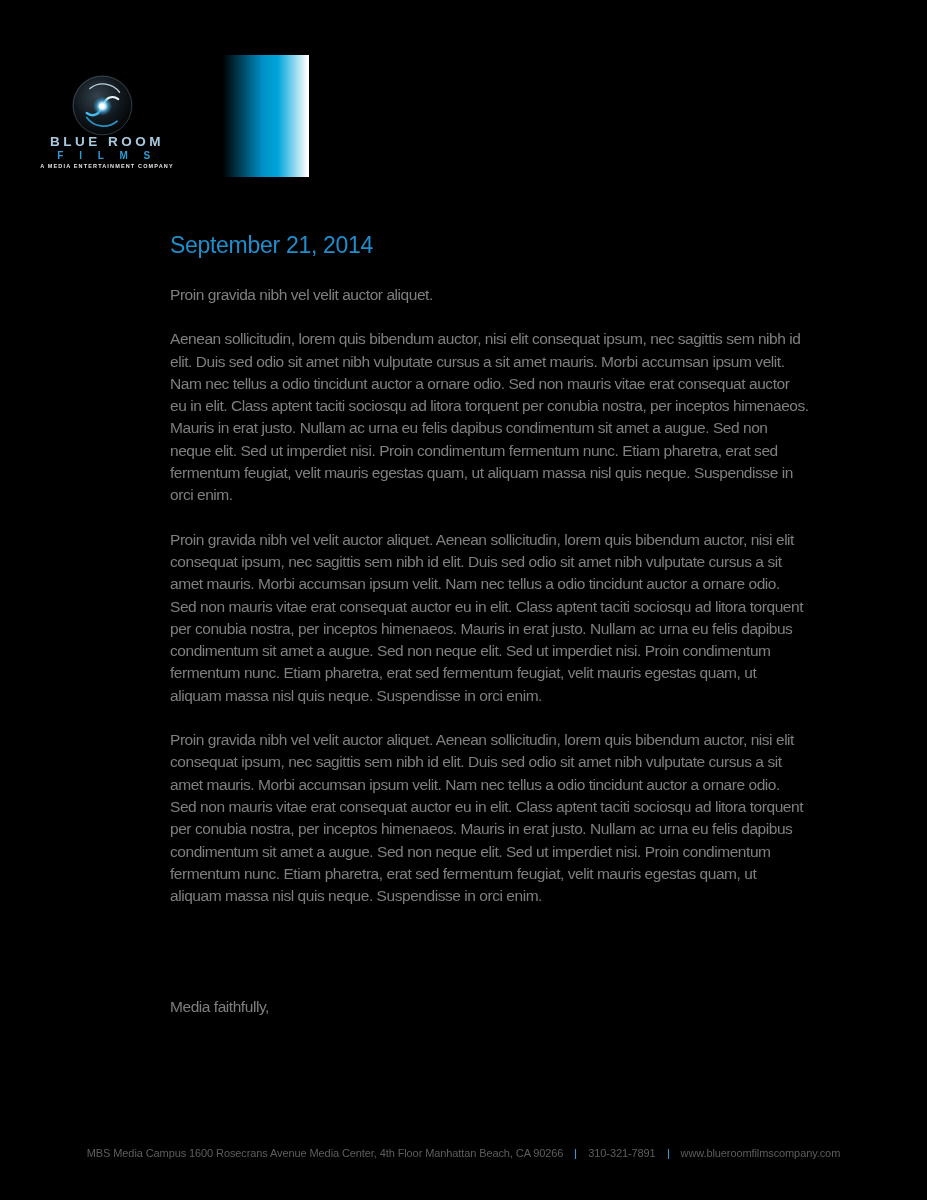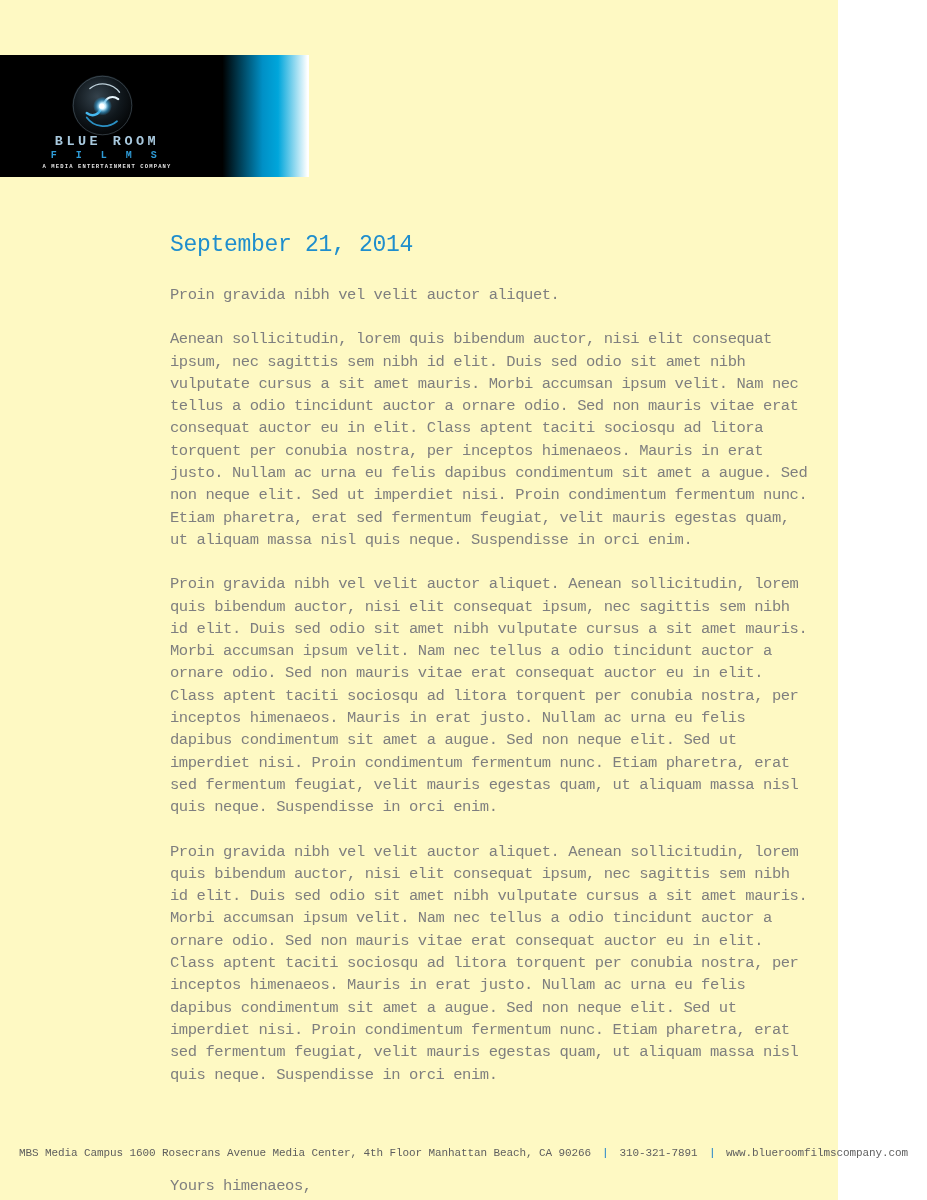--- a/index.html
+++ b/index.html
@@ -2,21 +2,21 @@
 <html><head>
 <meta charset="utf-8">
 <style>
   html, body { margin: 0; padding: 0; }
   body {
     width: 927px; height: 1200px;
     background: #ffffff;
     font-family: "Liberation Sans", sans-serif;
     overflow: hidden;
   }
-  .page { position: relative; width: 838px; height: 1200px; background: #fef9c3; font-family: Liberation Mono, monospace; }
+  .page { position: relative; width: 927px; height: 1200px; background: #000000; }
 
   
   .banner {
     position: absolute; left: 0; top: 55px;
     width: 309px; height: 122px;
     background: linear-gradient(90deg,
       #000000 0%, #000000 72%,
       #0090c6 85%, #00a6db 90%,
       #ffffff 99.5%);
   }
@@ -104,20 +104,20 @@
       <div class="tagline">A MEDIA ENTERTAINMENT COMPANY</div>
     </div>
   </div>
 
   <div class="letter">
     <p class="date">September 21, 2014</p>
     <p>Proin gravida nibh vel velit auctor aliquet.</p>
     <p>Aenean sollicitudin, lorem quis bibendum auctor, nisi elit consequat ipsum, nec sagittis sem nibh id elit. Duis sed odio sit amet nibh vulputate cursus a sit amet mauris. Morbi accumsan ipsum velit. Nam nec tellus a odio tincidunt auctor a ornare odio. Sed non  mauris vitae erat consequat auctor eu in elit. Class aptent taciti sociosqu ad litora torquent per conubia nostra, per inceptos himenaeos. Mauris in erat justo. Nullam ac urna eu felis dapibus condimentum sit amet a augue. Sed non neque elit. Sed ut imperdiet nisi. Proin condimentum fermentum nunc. Etiam pharetra, erat sed fermentum feugiat, velit mauris egestas quam, ut aliquam massa nisl quis neque. Suspendisse in orci enim.</p>
     <p>Proin gravida nibh vel velit auctor aliquet. Aenean sollicitudin, lorem quis bibendum auctor, nisi elit consequat ipsum, nec sagittis sem nibh id elit. Duis sed odio sit amet nibh vulputate cursus a sit amet mauris. Morbi accumsan ipsum velit. Nam nec tellus a odio tincidunt auctor a ornare odio. Sed non mauris vitae erat consequat auctor eu in elit. Class aptent taciti sociosqu ad litora torquent per conubia nostra, per inceptos himenaeos. Mauris in erat justo. Nullam ac urna eu felis dapibus condimentum sit amet a augue. Sed non neque elit. Sed ut imperdiet nisi. Proin condimentum fermentum nunc. Etiam pharetra, erat sed fermentum feugiat, velit mauris egestas quam, ut aliquam massa nisl quis neque. Suspendisse in orci enim.</p>
     <p>Proin gravida nibh vel velit auctor aliquet. Aenean sollicitudin, lorem quis bibendum auctor, nisi elit consequat ipsum, nec sagittis sem nibh id elit. Duis sed odio sit amet nibh vulputate cursus a sit amet mauris. Morbi accumsan ipsum velit. Nam nec tellus a odio tincidunt auctor a ornare odio. Sed non mauris vitae erat consequat auctor eu in elit. Class aptent taciti sociosqu ad litora torquent per conubia nostra, per inceptos himenaeos. Mauris in erat justo. Nullam ac urna eu felis dapibus condimentum sit amet a augue. Sed non neque elit. Sed ut imperdiet nisi. Proin condimentum fermentum nunc. Etiam pharetra, erat sed fermentum feugiat, velit mauris egestas quam, ut aliquam massa nisl quis neque. Suspendisse in orci enim.</p>
-    <p class="closing">Yours himenaeos,</p>
+    <p class="closing">Media faithfully,</p>
   </div>
 
   <div class="footer">
     <span>MBS Media Campus 1600 Rosecrans Avenue Media Center,  4th Floor  Manhattan Beach, CA 90266</span><span class="sep">|</span><span>310-321-7891</span><span class="sep">|</span><span>www.blueroomfilmscompany.com</span>
   </div>
 
 </div>
 
 </body></html>

